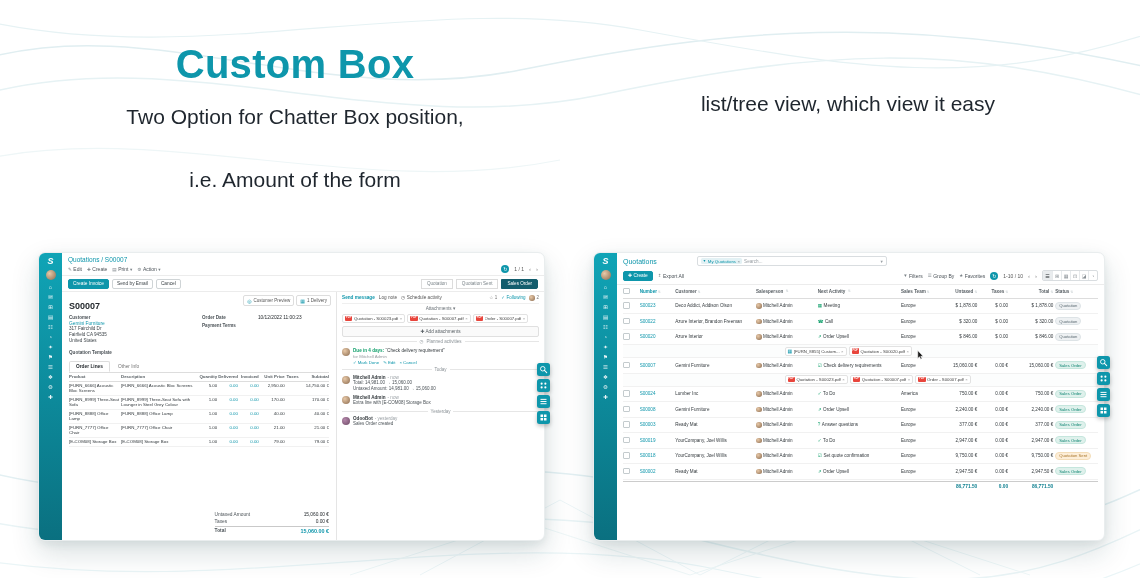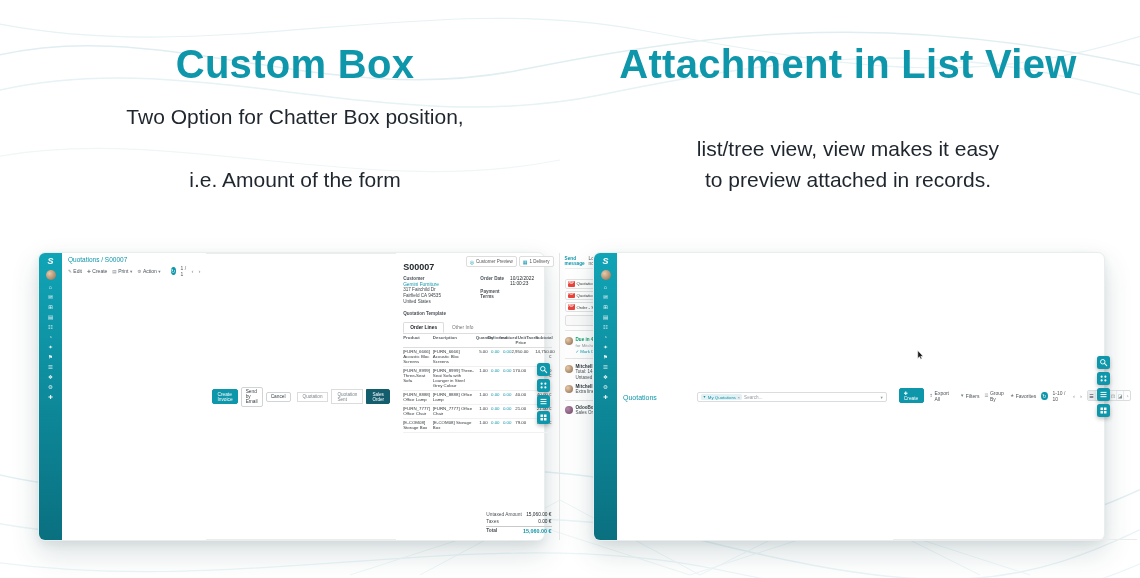--- a/index.html
+++ b/index.html
@@ -17,21 +17,21 @@
   .win-form{left:38px;top:252px;width:507px;height:289px}
   .win-list{left:593px;top:252px;width:512px;height:289px}
   .side{width:23px;flex:0 0 23px;background:linear-gradient(180deg,#10a4b6,#0a7080);border-radius:6px 0 0 6px;
         display:flex;flex-direction:column;align-items:center;padding:4px 0 3px;gap:2px}
   .logo{color:#fff;font-size:9px;font-weight:bold;font-style:italic;line-height:1}
   .avatar{border-radius:50%;background:radial-gradient(circle at 35% 35%,#e8c9a8,#8a6a4e)}
   .avatar.bot{background:radial-gradient(circle at 35% 35%,#b487aa,#6d4a66)}
   .side-avatar{width:10px;height:10px;margin:2px 0 1px}
   .side-icons{display:flex;flex-direction:column;align-items:center;gap:2.5px;margin-top:1px}
   .side-ic{color:rgba(255,255,255,.92);font-size:5.5px;line-height:1;width:10px;height:7.5px;display:flex;align-items:center;justify-content:center}
-  .content{flex:1;min-width:0;display:flex;position:relative;font-size:5px}
+  .content{flex:1;min-width:0;display:flex;flex-direction:column;position:relative;font-size:5px}
   .sp{flex:1}
   .teal{color:#0e96ab}
   
   .topbar{padding:3px 6px 2px;display:flex;flex-direction:column;gap:2px}
   .breadcrumb{font-size:6.5px;color:#0e96ab}
   .tb-row2,.lv-row2{display:flex;align-items:center;gap:5px;font-size:5px;color:#4b5258}
   .tb-item{display:inline-flex;align-items:center;gap:1.5px;color:#4b5258}
   .tb-item .ico{color:#7a8287;font-size:4.6px}
   .sync{width:8px;height:8px;border-radius:50%;background:#0e96ab;color:#fff;font-size:5px;display:inline-flex;align-items:center;justify-content:center}
   .pager{color:#555}.pg-ar{color:#888;font-size:6px}
@@ -159,22 +159,21 @@
     <path d="M420,575 L560,500 L700,575 L840,505 L980,575" stroke="#edf6f8" stroke-width="1"></path>
     <path d="M350,575 L520,520 L690,575 L860,520 L1030,575" stroke="#eef7f8" stroke-width="1"></path>
   </svg>
 </div>
 
 <section class="hero hero-left">
   <h1>Custom Box</h1>
   <p><span>Two Option for Chatter Box position,</span><br><br><span>i.e. Amount of the form</span></p>
 </section>
 <section class="hero hero-right">
-  <h1>Attachment in List View</h1>
-  <p><br><span>list/tree view, view makes it easy</span><br><span>to preview attached in records.</span></p>
+  <p><br><span>list/tree view, which view it easy</span><br></p>
 </section>
 
 <div class="window win-form">
   <aside class="side">
     <div class="logo">S</div>
     <div class="avatar side-avatar"></div>
     <div class="side-icons">
         <span class="side-ic">⌂</span>
         <span class="side-ic">✉</span>
         <span class="side-ic">⊞</span>

